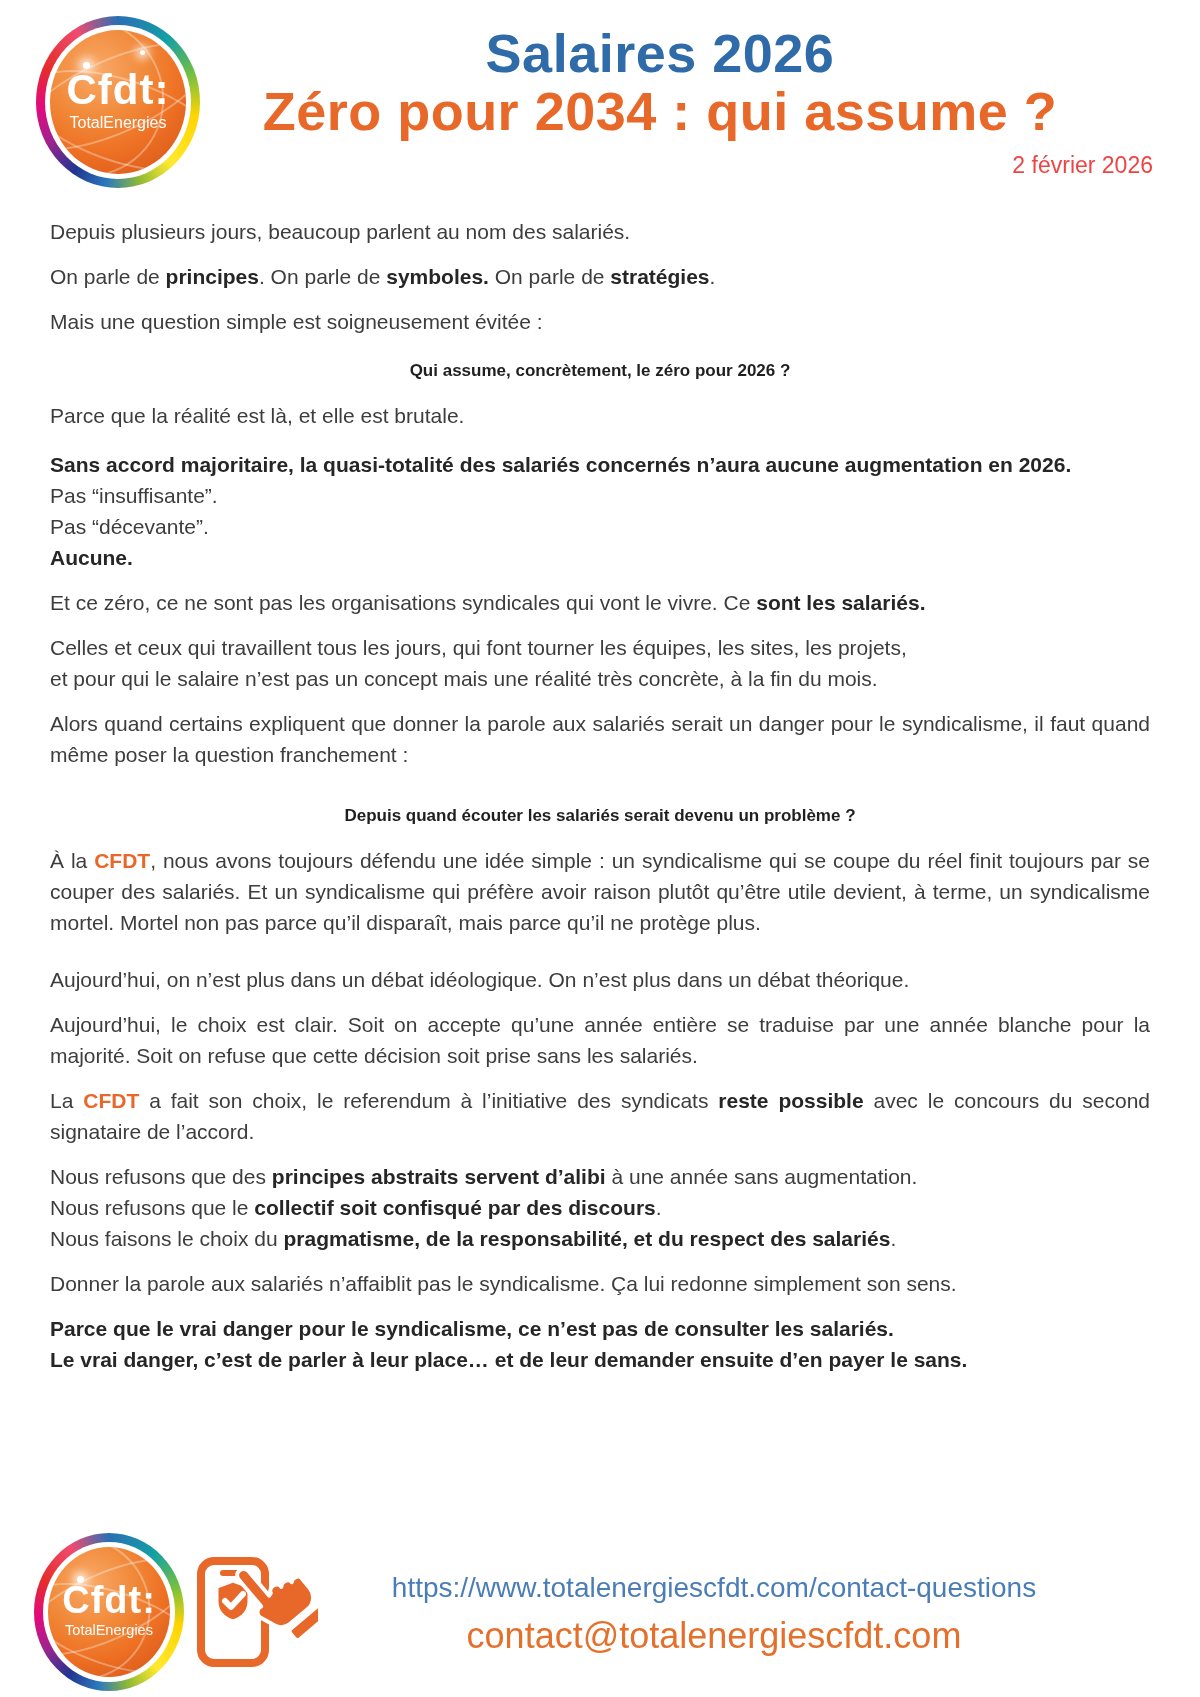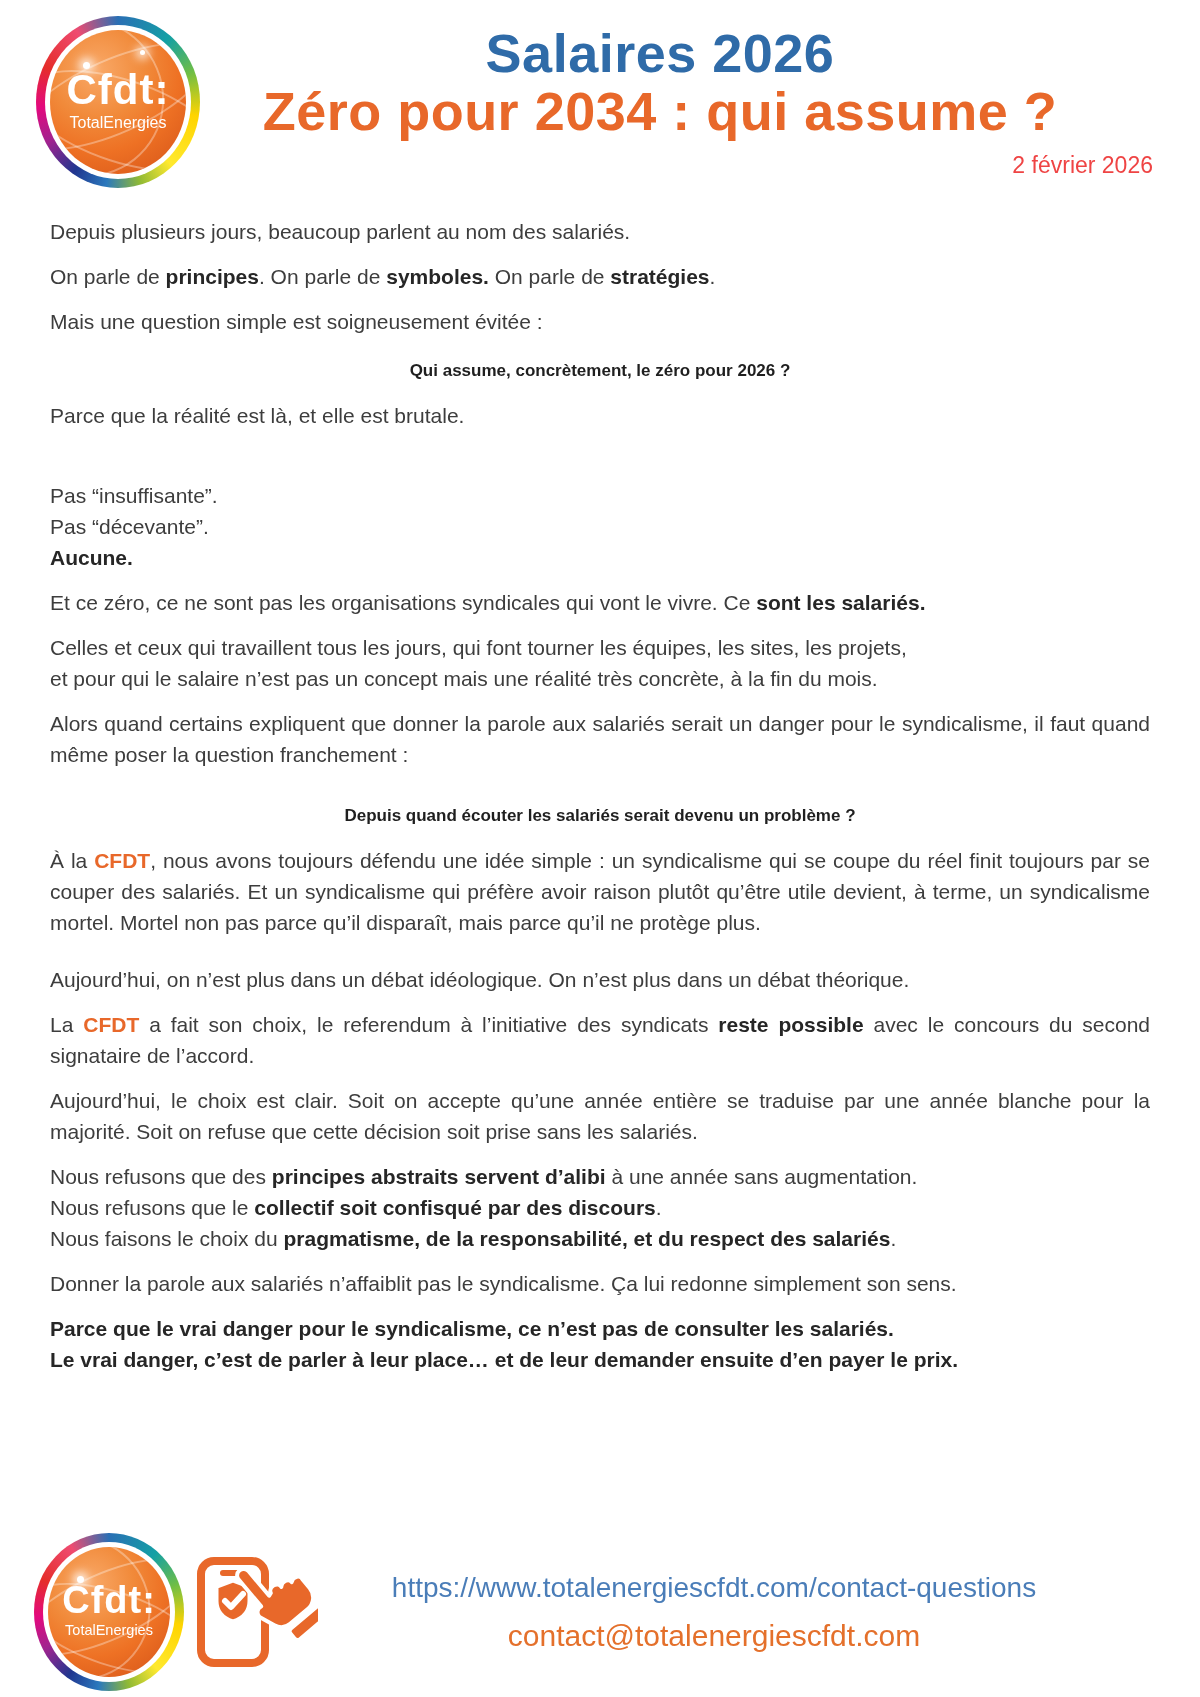--- a/index.html
+++ b/index.html
@@ -61,21 +61,21 @@
   .body > :nth-child(9){ margin-bottom:30px; }
   .body > :nth-child(12){ margin-top:26px; }
 
   
   .footer{ position:absolute; left:34px; right:50px; top:1532px; height:160px;
            display:flex; align-items:center; }
   .phone-icon{ flex:0 0 auto; margin-left:10px; }
   .links{ flex:1; text-align:center; padding-right:40px; }
   .link-url{ display:block; color:var(--link-blue); font-size:28px; line-height:40px;
              text-decoration:none; margin-bottom:8px; }
-  .link-mail{ display:block; color:var(--link-orange); font-size:30px; line-height:40px;
+  .link-mail{ display:block; color:var(--link-orange); font-size:36px; line-height:40px;
               text-decoration:none; }
 </style>
 </head>
 <body>
 
 <div class="page" style="--blue: #2f6ba8; --orange: #e8682a; --text: #3d3d3d; --bold: #262626; --link-blue: #4a7db8; --link-orange: #e4702b;">
 
   <div class="logo logo-hdr">
     <div class="logo-ring">
       <div class="logo-gap">
@@ -99,32 +99,32 @@
     <div class="subtitle">Zéro pour 2034 : qui assume ?</div>
   </div>
   <div class="date">2 février 2026</div>
 
   <div class="body">
       <p class="p"><span>Depuis plusieurs jours, beaucoup parlent au nom des salariés.</span></p>
       <p class="p"><span>On parle de </span><span class="b">principes</span><span>. On parle de </span><span class="b">symboles.</span><span> On parle de </span><span class="b">stratégies</span><span>.</span></p>
       <p class="p"><span>Mais une question simple est soigneusement évitée :</span></p>
       <p class="heading"><span>Qui assume, concrètement, le zéro pour 2026 ?</span></p>
       <p class="p"><span>Parce que la réalité est là, et elle est brutale.</span></p>
-      <p class="p-justify"><br><span>Pas “insuffisante”.</span><br><span>Pas “décevante”.</span><br><span class="b">Aucune.</span></p>
+      <p class="p-justify"><span class="b">Sans accord majoritaire, la quasi-totalité des salariés concernés n’aura aucune augmentation en 2026.</span><br><span>Pas “insuffisante”.</span><br><span>Pas “décevante”.</span><br><span class="b">Aucune.</span></p>
       <p class="p"><span>Et ce zéro, ce ne sont pas les organisations syndicales qui vont le vivre. Ce </span><span class="b">sont les salariés.</span></p>
       <p class="p"><span>Celles et ceux qui travaillent tous les jours, qui font tourner les équipes, les sites, les projets,</span><br><span> et pour qui le salaire n’est pas un concept mais une réalité très concrète, à la fin du mois.</span></p>
       <p class="p-justify"><span>Alors quand certains expliquent que donner la parole aux salariés serait un danger pour le syndicalisme, il faut quand même poser la question franchement :</span></p>
       <p class="heading"><span>Depuis quand écouter les salariés serait devenu un problème ?</span></p>
       <p class="p-justify"><span>À la </span><span class="b org">CFDT</span><span>, nous avons toujours défendu une idée simple : un syndicalisme qui se coupe du réel finit toujours par se couper des salariés. Et un syndicalisme qui préfère avoir raison plutôt qu’être utile devient, à terme, un syndicalisme mortel. Mortel non pas parce qu’il disparaît, mais parce qu’il ne protège plus.</span></p>
       <p class="p"><span>Aujourd’hui, on n’est plus dans un débat idéologique. On n’est plus dans un débat théorique.</span></p>
+      <p class="p-justify"><span>Aujourd’hui, le choix est clair. Soit on accepte qu’une année entière se traduise par une année blanche pour la majorité. Soit on refuse que cette décision soit prise sans les salariés.</span></p>
       <p class="p-justify"><span>La </span><span class="b org">CFDT</span><span> a fait son choix, le referendum à l’initiative des syndicats </span><span class="b">reste possible</span><span> avec le concours du second signataire de l’accord.</span></p>
-      <p class="p-justify"><span>Aujourd’hui, le choix est clair. Soit on accepte qu’une année entière se traduise par une année blanche pour la majorité. Soit on refuse que cette décision soit prise sans les salariés.</span></p>
       <p class="p"><span>Nous refusons que des </span><span class="b">principes abstraits servent d’alibi</span><span> à une année sans augmentation.</span><br><span>Nous refusons que le </span><span class="b">collectif soit confisqué par des discours</span><span>.</span><br><span>Nous faisons le choix du </span><span class="b">pragmatisme, de la responsabilité, et du respect des salariés</span><span>.</span></p>
       <p class="p"><span>Donner la parole aux salariés n’affaiblit pas le syndicalisme. Ça lui redonne simplement son sens.</span></p>
-      <p class="p-bold"><span class="b">Parce que le vrai danger pour le syndicalisme, ce n’est pas de consulter les salariés.</span><br><span class="b">Le vrai danger, c’est de parler à leur place… et de leur demander ensuite d’en payer le prix.</span></p>
+      <p class="p-bold"><span class="b">Parce que le vrai danger pour le syndicalisme, ce n’est pas de consulter les salariés.</span><br><span class="b">Le vrai danger, c’est de parler à leur place… et de leur demander ensuite d’en payer le sans.</span></p>
     </div>
 
   <div class="footer">
     <div class="logo logo-ftr">
       <div class="logo-ring">
         <div class="logo-gap">
           <div class="logo-sphere">
             <div class="orbit o1"></div>
               <div class="orbit o2"></div>
               <div class="orbit o3"></div>

